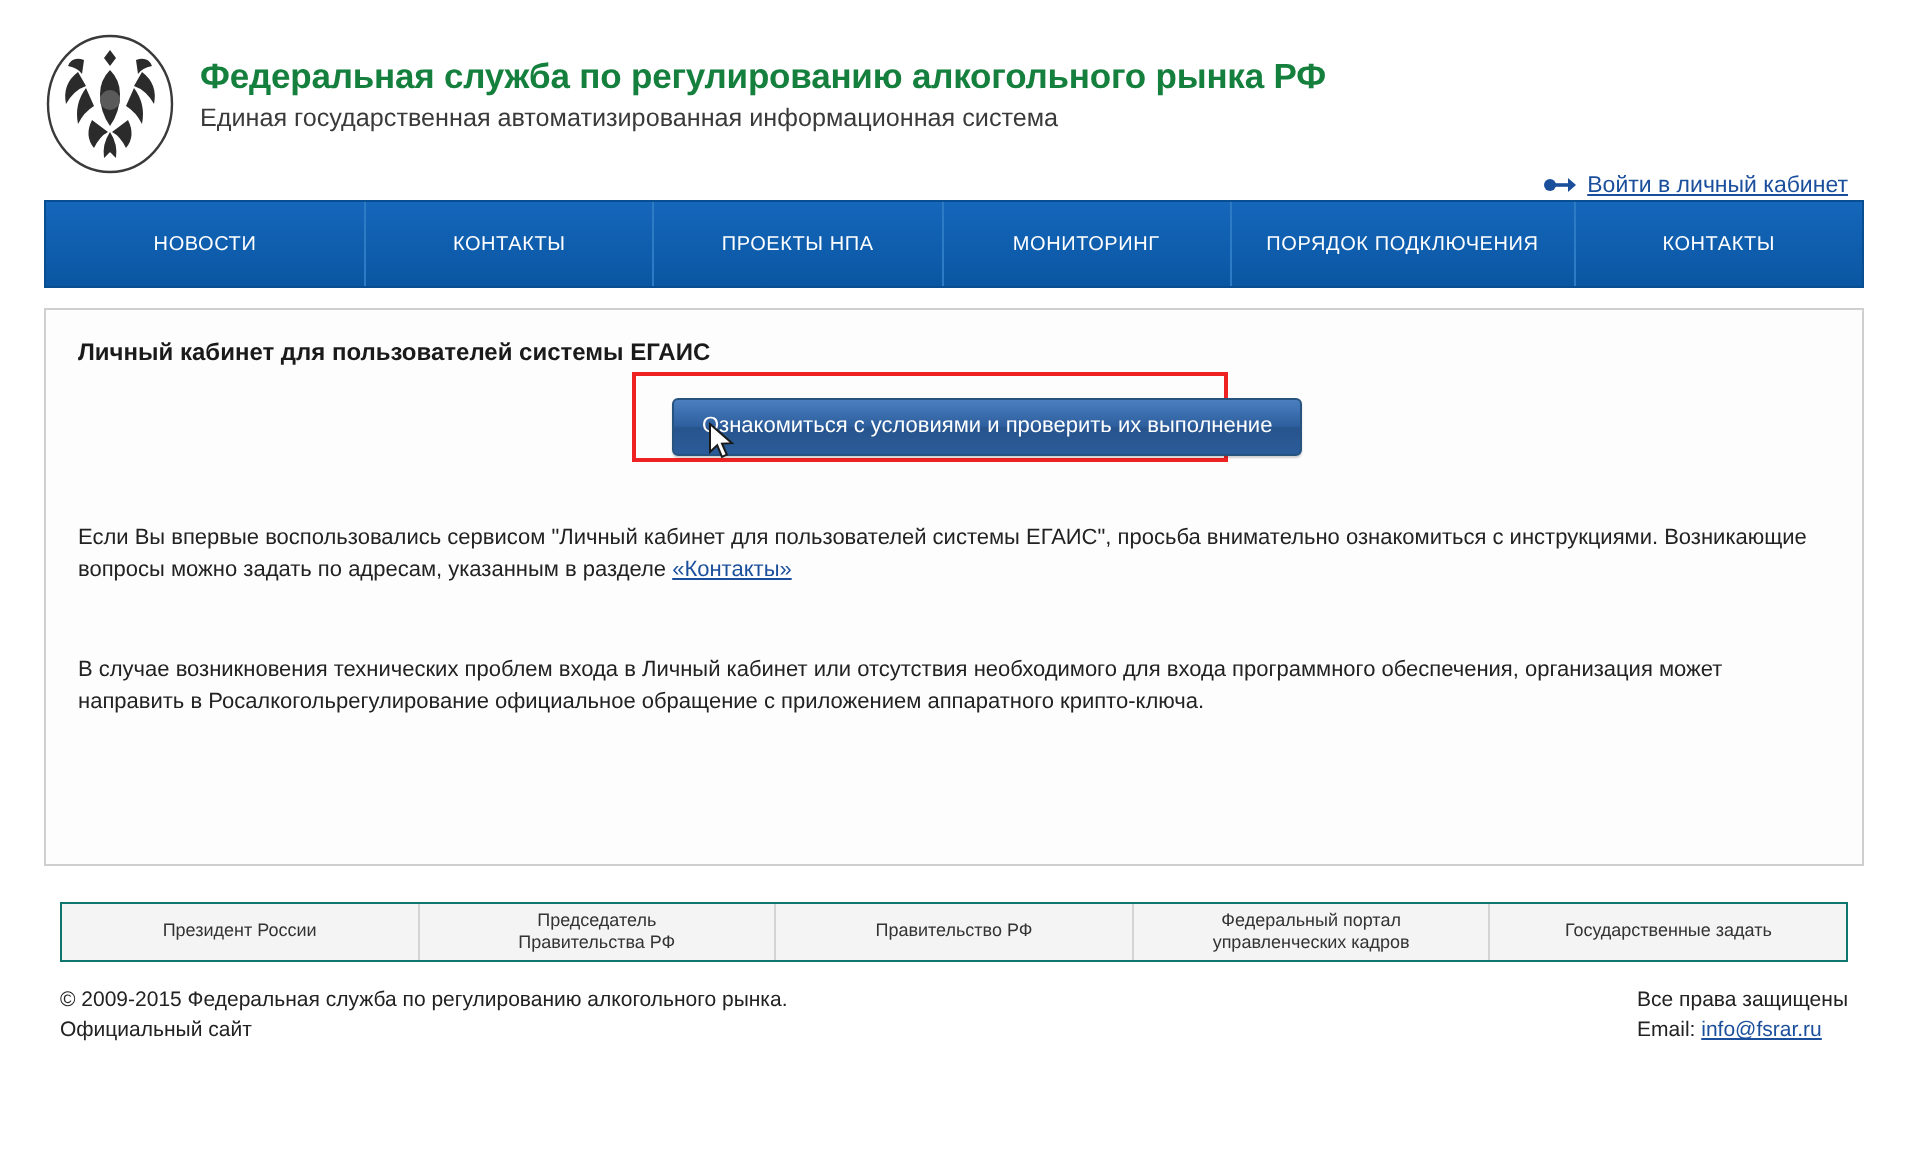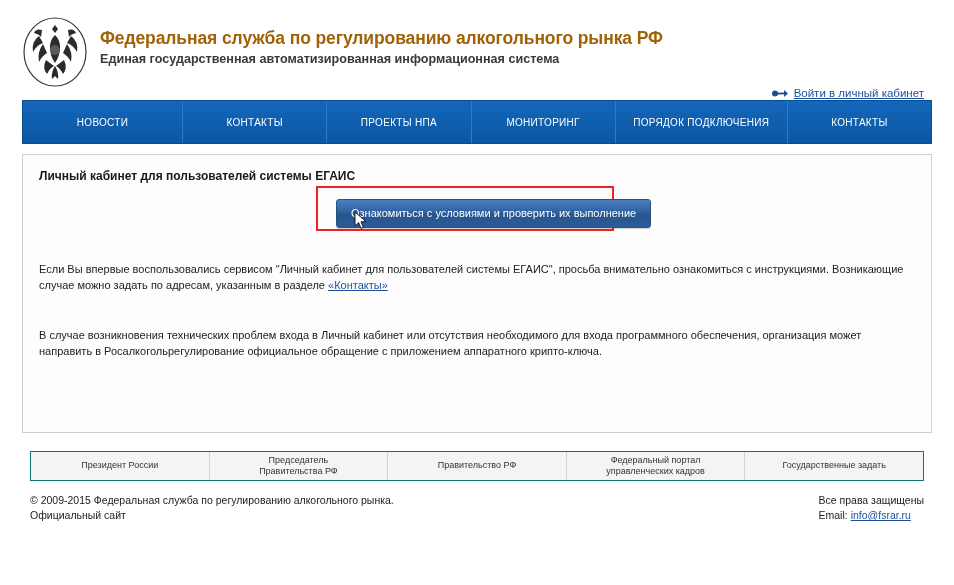--- a/index.html
+++ b/index.html
@@ -34,31 +34,30 @@
     margin-top: 2px;
   }
   .emblem svg { display: block; }
   .header-text {
     padding-left: 12px;
     padding-top: 14px;
   }
   .site-title {
     font-size: 17.5px;
     font-weight: bold;
-    color: #a16207;
+    color: #15803d;
     letter-spacing: -0.1px;
     line-height: 1.15;
     white-space: nowrap;
   }
   .site-subtitle {
     font-size: 12.6px;
     color: #3a3a3a;
     margin-top: 4px;
     white-space: nowrap;
-    font-weight: bold;
   }
 
   .login-row {
     position: absolute;
     right: 30px;
     top: 84px;
     display: flex;
     align-items: center;
     gap: 6px;
   }
@@ -259,21 +258,21 @@
       <div class="cta-highlight"></div>
       <span class="cta-button">Ознакомиться с условиями и проверить их выполнение</span>
       <span class="cursor">
         <svg width="14" height="20" viewBox="0 0 14 20" xmlns="http://www.w3.org/2000/svg">
           <path d="M1 1 L1 15 L4.6 11.6 L7 17.4 L9.4 16.3 L7 10.8 L12 10.6 Z" fill="#ffffff" stroke="#1a1a1a" stroke-width="1"></path>
         </svg>
       </span>
     </div>
 
     <div class="para">
-      <span>Если Вы впервые воспользовались сервисом "Личный кабинет для пользователей системы ЕГАИС", просьба внимательно ознакомиться с инструкциями. Возникающие случае можно задать по адресам, указанным в разделе </span><span class="inline-link">«Контакты»</span>
+      <span>Если Вы впервые воспользовались сервисом "Личный кабинет для пользователей системы ЕГАИС", просьба внимательно ознакомиться с инструкциями. Возникающие вопросы можно задать по адресам, указанным в разделе </span><span class="inline-link">«Контакты»</span>
     </div>
 
     <div class="para second">В случае возникновения технических проблем входа в Личный кабинет или отсутствия необходимого для входа программного обеспечения, организация может направить в Росалкогольрегулирование официальное обращение с приложением аппаратного крипто-ключа.</div>
   </div>
 
   <div class="footer-links">
     <div class="footer-link">Президент России</div>
     <div class="footer-link" style="white-space:pre-line;">Председатель
 Правительства РФ</div>
     <div class="footer-link">Правительство РФ</div>

